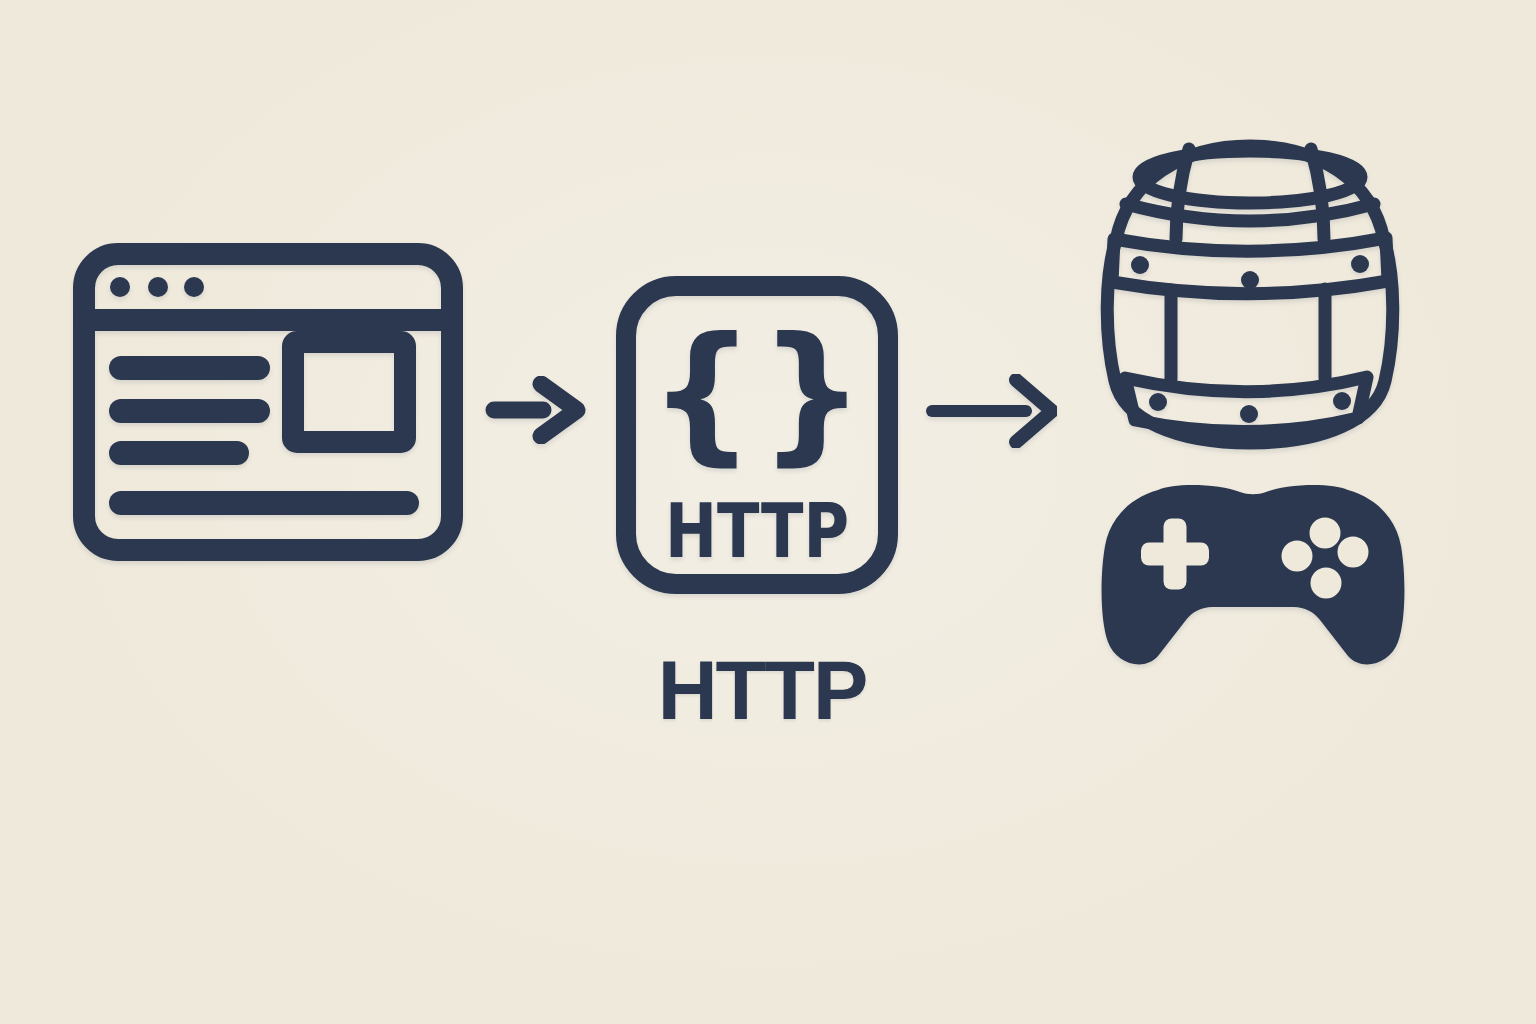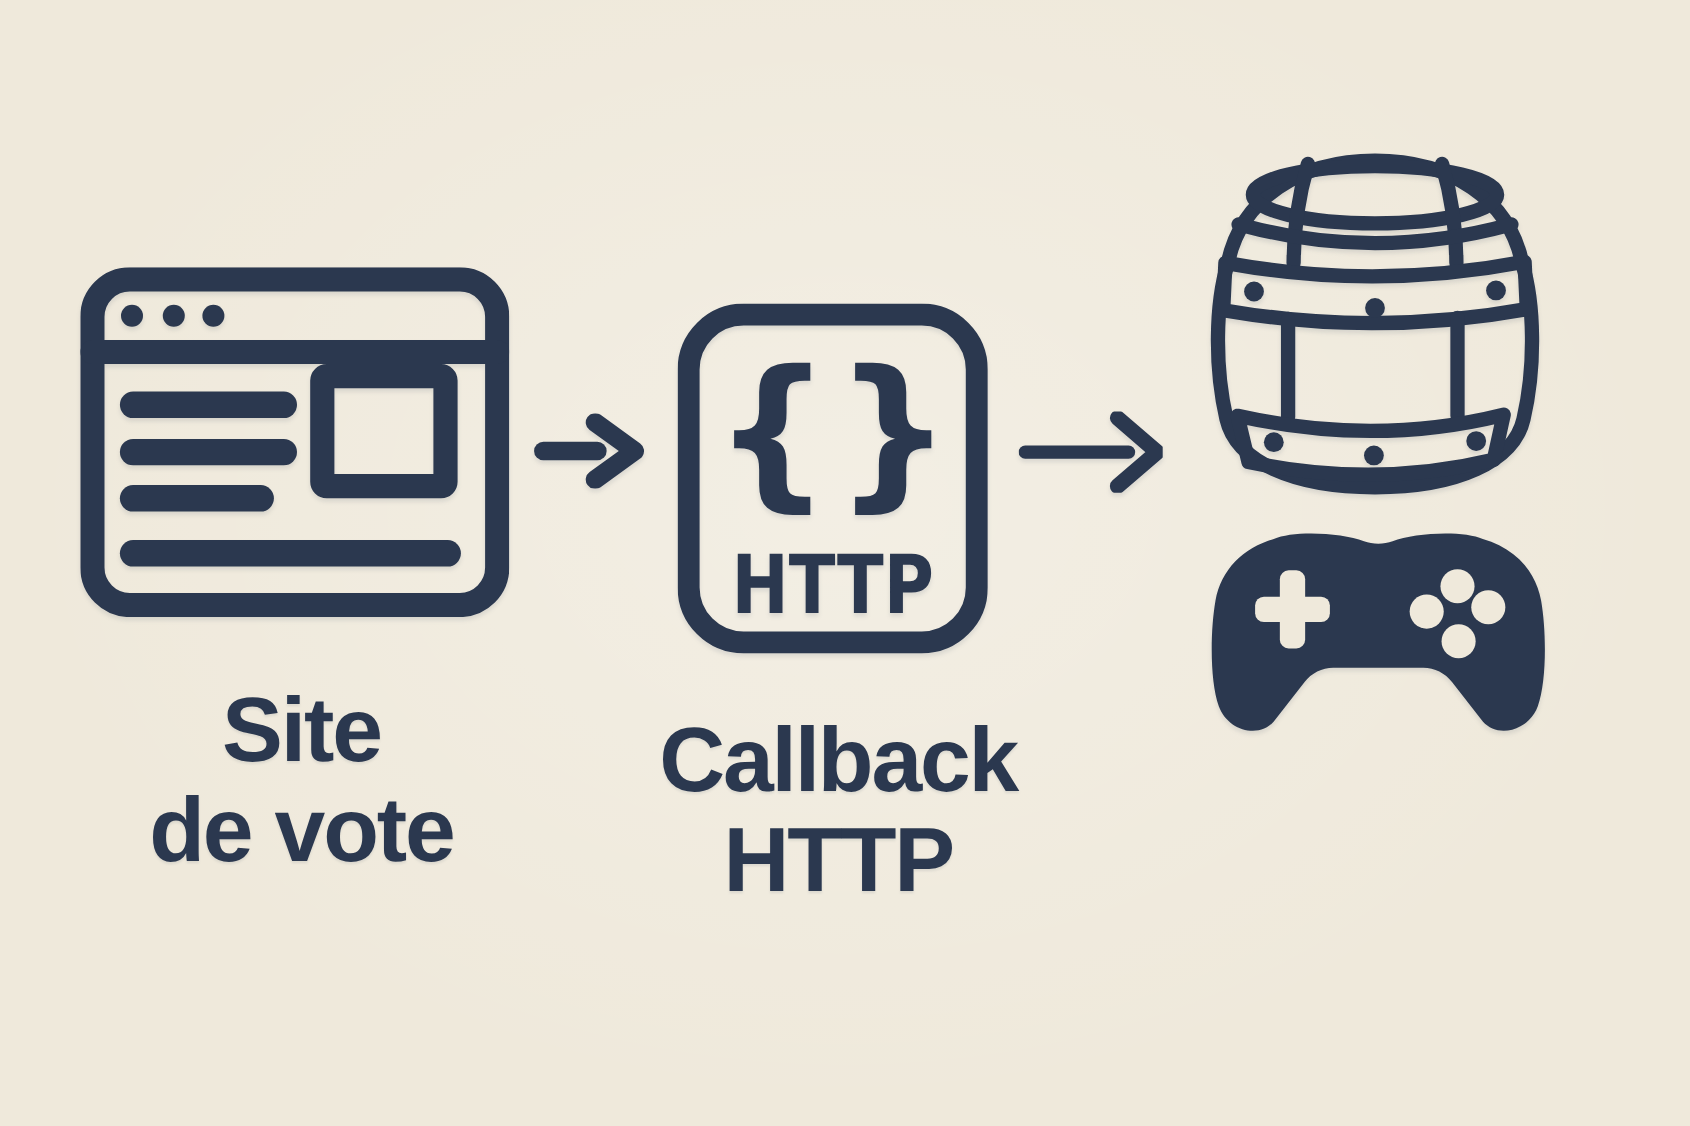--- a/index.html
+++ b/index.html
@@ -135,24 +135,19 @@
         <rect x="63.5" y="38.5" width="23" height="71" rx="8"></rect>
         <rect x="41" y="62.5" width="68" height="23" rx="8"></rect>
         <circle cx="225" cy="53" r="15.5"></circle>
         <circle cx="197" cy="76" r="15.5"></circle>
         <circle cx="253" cy="72" r="15.5"></circle>
         <circle cx="226" cy="103" r="15.5"></circle>
       </g>
     </svg>
   </div>
 
-  <div class="node-label" id="label-vote">
-    <div>Site</div>
-    <div>de vote</div>
-  </div>
 
   <div class="node-label" id="label-callback">
-    <div>Callback</div>
     <div>HTTP</div>
   </div>
 
 
 </div>
 
 </body></html>

